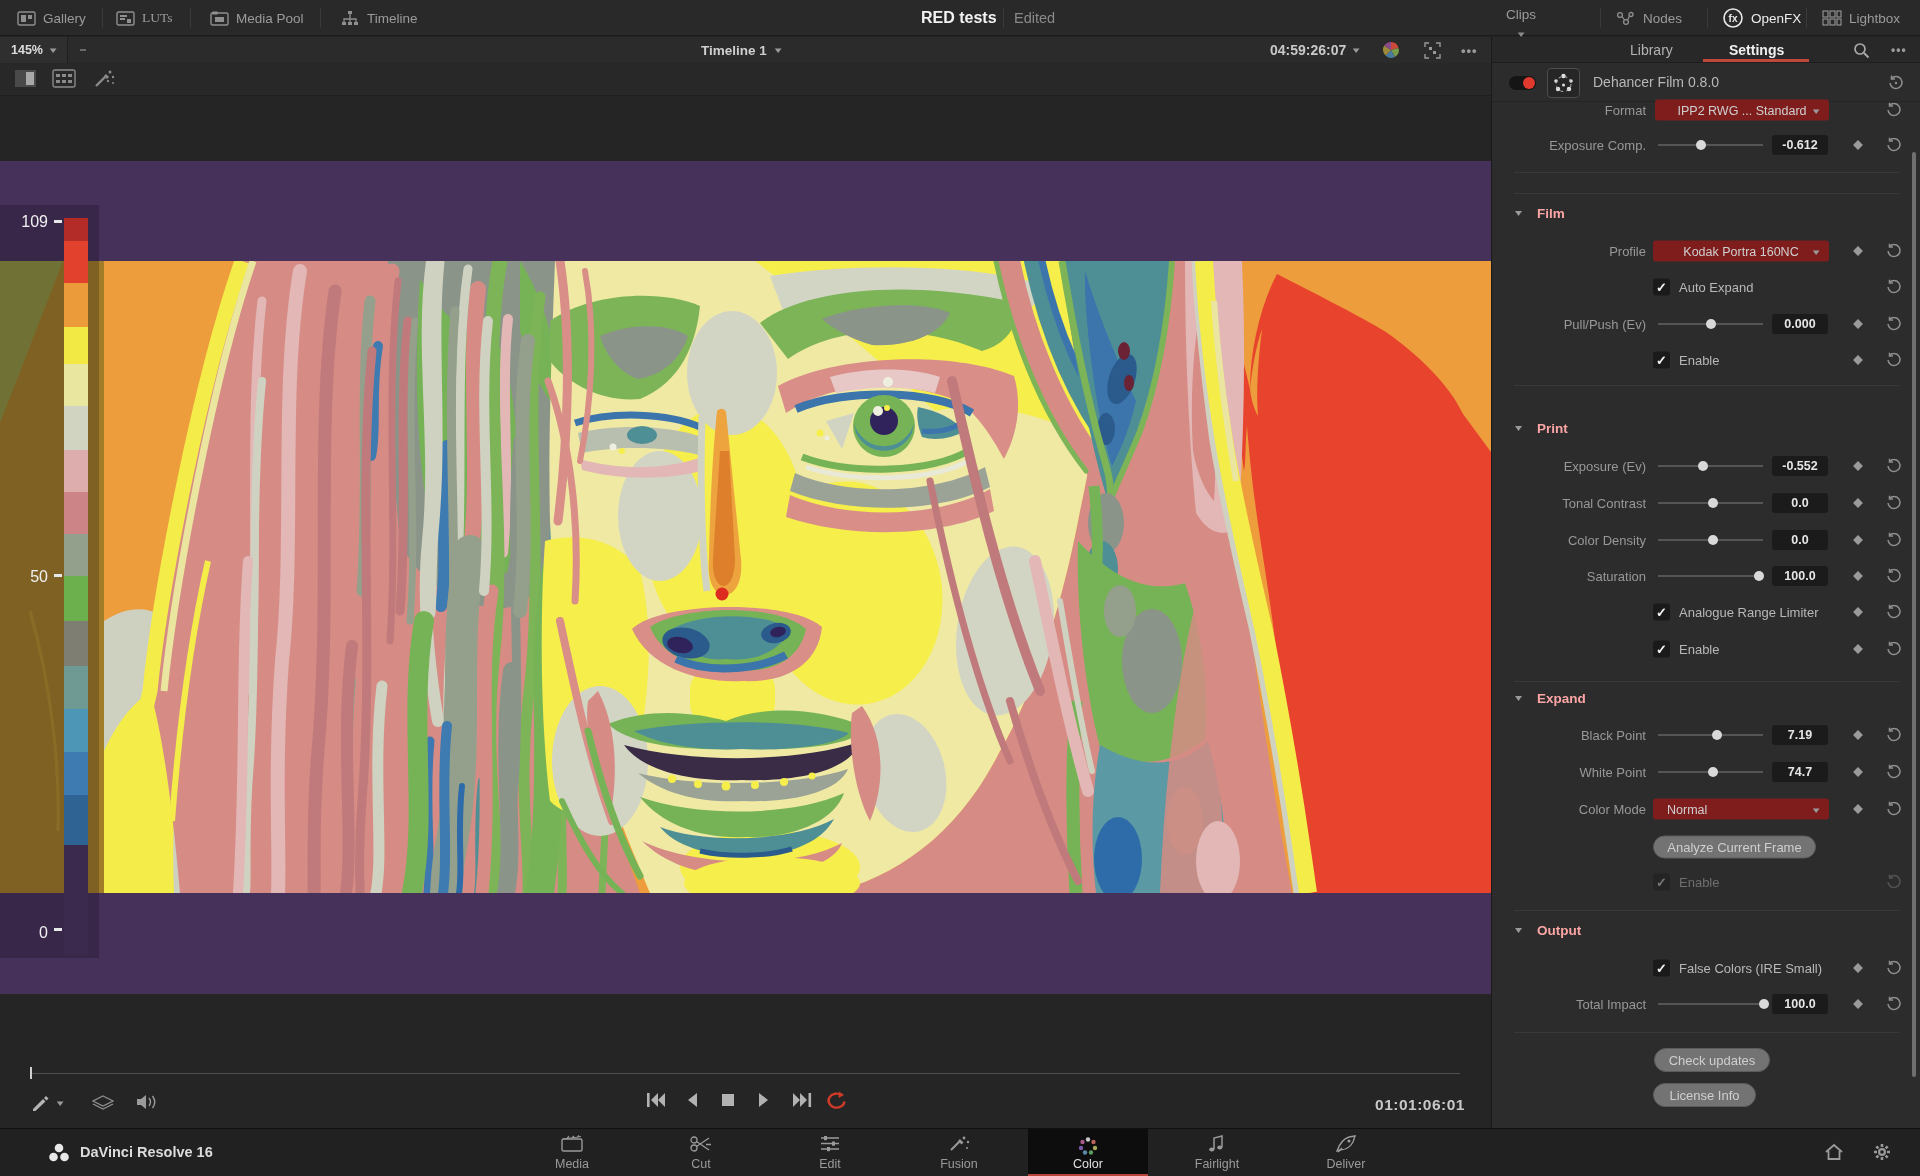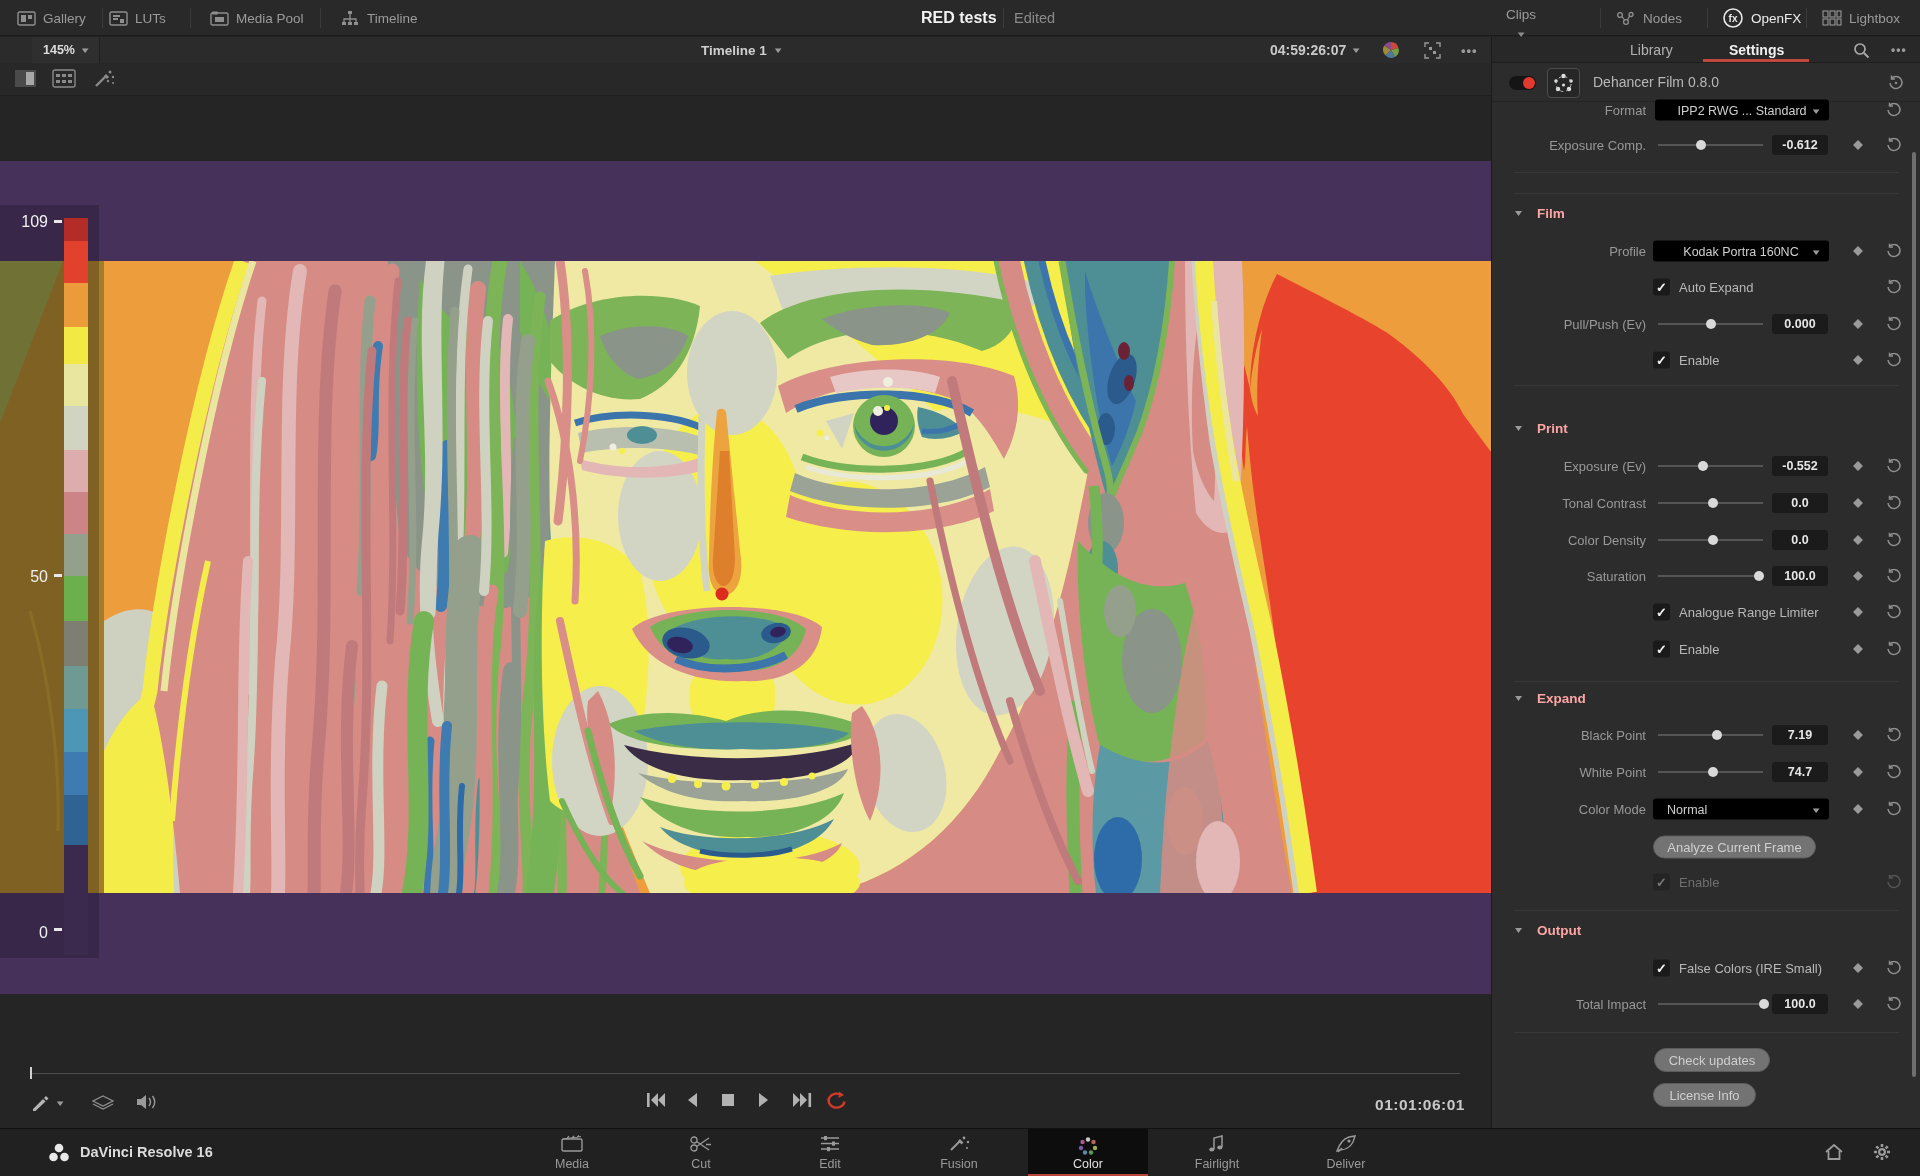--- a/index.html
+++ b/index.html
@@ -3,21 +3,21 @@
 <style>
 *{margin:0;padding:0;box-sizing:border-box;}
 html,body{width:1920px;height:1176px;overflow:hidden;background:#232323;font-family:"Liberation Sans",sans-serif;}
 #app{position:relative;width:1920px;height:1176px;}
 
 #row1{position:absolute;left:0;top:0;width:1920px;height:36px;background:#292929;border-bottom:1px solid #1b1b1b;}
 .r1item{position:absolute;top:0;height:36px;display:flex;align-items:center;gap:7px;color:#9b9b9b;font-size:13.5px;}
 .r1sep{position:absolute;top:8px;width:1px;height:20px;background:#3a3a3a;}
 
 #row2{position:absolute;left:0;top:37px;width:1920px;height:26px;background:#2b2b2b;}
-#zoomseg{position:absolute;left:0;top:37px;width:68px;height:26px;background:#2f2f2f;border-right:1px solid #1f1f1f;color:#dedede;font-size:12.5px;font-weight:bold;display:flex;align-items:center;padding-left:11px;gap:8px;margin-left:32px;}
+#zoomseg{position:absolute;left:0;top:37px;width:68px;height:26px;background:#2f2f2f;border-right:1px solid #1f1f1f;color:#dedede;font-size:12.5px;font-weight:bold;display:flex;align-items:center;padding-left:11px;gap:8px;}
 
 #row3{position:absolute;left:0;top:63px;width:1491px;height:33px;background:#282828;border-bottom:1px solid #1e1e1e;}
 
 #viewer{position:absolute;left:0;top:96px;width:1491px;height:1032px;background:#252525;}
 #frame{position:absolute;left:0;top:65px;width:1491px;height:833px;background:#46315a;}
 #pic{position:absolute;left:0;top:165px;width:1491px;height:632px;}
 
 #scalebg{position:absolute;left:0;top:109px;width:99px;height:753px;background:rgba(10,6,14,0.22);}
 #scalebar{position:absolute;left:64px;top:122px;width:24px;height:737px;}
 .tick{position:absolute;width:8px;height:3px;background:#e8e8e8;left:54px;}
@@ -32,21 +32,21 @@
 #ptabs{position:absolute;left:0;top:0;width:429px;height:26px;background:#282828;border-bottom:1px solid #1e1e1e;}
 #plughdr{position:absolute;left:0;top:27px;width:429px;height:38px;background:#2c2c2c;border-bottom:1px solid #242424;}
 #pbody{position:absolute;left:0;top:65px;width:429px;height:1026px;background:#2c2c2c;}
 .divider{position:absolute;left:22px;width:385px;height:1px;background:#383838;}
 .plabel{position:absolute;color:#989898;font-size:13px;text-align:right;width:125px;transform:translateY(-50%);}
 .sechdr{position:absolute;color:#fca5a5;font-size:13.5px;font-weight:bold;transform:translateY(-50%);}
 .chev{position:absolute;color:#9a9a9a;font-size:10px;transform:translateY(-55%) scaleX(1.4);}
 .track{position:absolute;width:105px;height:2px;background:#555;transform:translateY(-50%);}
 .knob{position:absolute;width:10px;height:10px;border-radius:50%;background:#d9d9d9;transform:translate(-50%,-50%);}
 .valbox{position:absolute;width:56px;height:20px;background:#1b1b1b;border-radius:3px;color:#e6e6e6;font-size:12.5px;font-weight:bold;text-align:center;line-height:20px;transform:translateY(-50%);}
-.ddbox{position:absolute;height:21px;background:#000000;border-radius:3px;color:#cfcfcf;font-size:12.5px;transform:translateY(-50%);display:flex;align-items:center;justify-content:center;}
+.ddbox{position:absolute;height:21px;background:#7f1d1d;border-radius:3px;color:#cfcfcf;font-size:12.5px;transform:translateY(-50%);display:flex;align-items:center;justify-content:center;}
 .ddcaret{position:absolute;right:10px;color:#9a9a9a;font-size:9px;transform:scaleX(1.5);}
 .cbox{position:absolute;width:17px;height:17px;background:#1a1a1a;border-radius:3px;transform:translateY(-50%);color:#f2f2f2;font-size:13px;font-weight:bold;text-align:center;line-height:17px;}
 .clabel{position:absolute;color:#b8b8b8;font-size:13px;transform:translateY(-50%);}
 .kf{position:absolute;width:7px;height:7px;background:#9a9a9a;transform:translate(-50%,-50%) rotate(45deg);}
 .rst{position:absolute;transform:translate(-50%,-50%);}
 .pillbtn{position:absolute;border:1px solid #5c5c5c;border-radius:12px;color:#cfcfcf;font-size:13px;display:flex;align-items:center;justify-content:center;transform:translateY(-50%);background:#737373;}
 #scrollbar{position:absolute;left:420px;top:115px;width:4px;height:925px;background:#6f6f6f;border-radius:2px;}
 
 #footer{position:absolute;left:0;top:1128px;width:1920px;height:48px;background:#212121;border-top:1px solid #101010;}
 .ftab{position:absolute;top:0;width:120px;height:48px;text-align:center;color:#9a9a9a;font-size:12.5px;}
@@ -58,21 +58,21 @@
 
 <div id="row1">
   <div class="r1item" style="left:17px;">
     <svg width="19" height="15" viewBox="0 0 19 15">
           <rect x="1" y="1" width="17" height="13" rx="1.5" fill="none" stroke="#8f8f8f" stroke-width="1.4"></rect>
           <rect x="4" y="4" width="5" height="7" fill="#8f8f8f"></rect>
           <rect x="11" y="4" width="4" height="4" fill="#8f8f8f"></rect>
         </svg>
     Gallery</div>
   <div class="r1sep" style="left:102px;"></div>
-  <div class="r1item" style="left:109px;">
+  <div class="r1item" style="left:116px;font-family:Liberation Serif, serif;">
     <svg width="19" height="15" viewBox="0 0 19 15">
           <rect x="1" y="1" width="17" height="13" rx="1.5" fill="none" stroke="#8f8f8f" stroke-width="1.4"></rect>
           <rect x="4" y="4" width="7" height="2" fill="#8f8f8f"></rect>
           <rect x="4" y="7" width="5" height="2" fill="#8f8f8f"></rect>
           <rect x="11" y="8" width="4" height="4" fill="#8f8f8f"></rect>
         </svg>
     LUTs</div>
   <div class="r1sep" style="left:190px;"></div>
   <div class="r1item" style="left:210px;">
     <svg width="19" height="15" viewBox="0 0 19 15">

